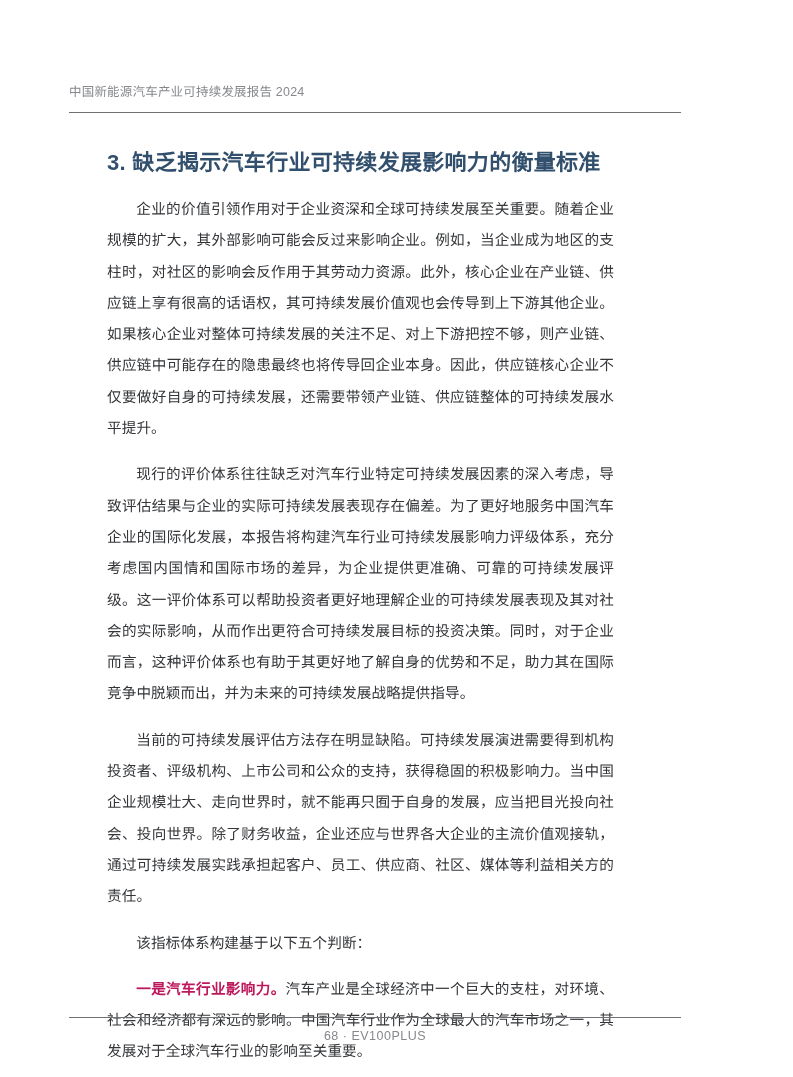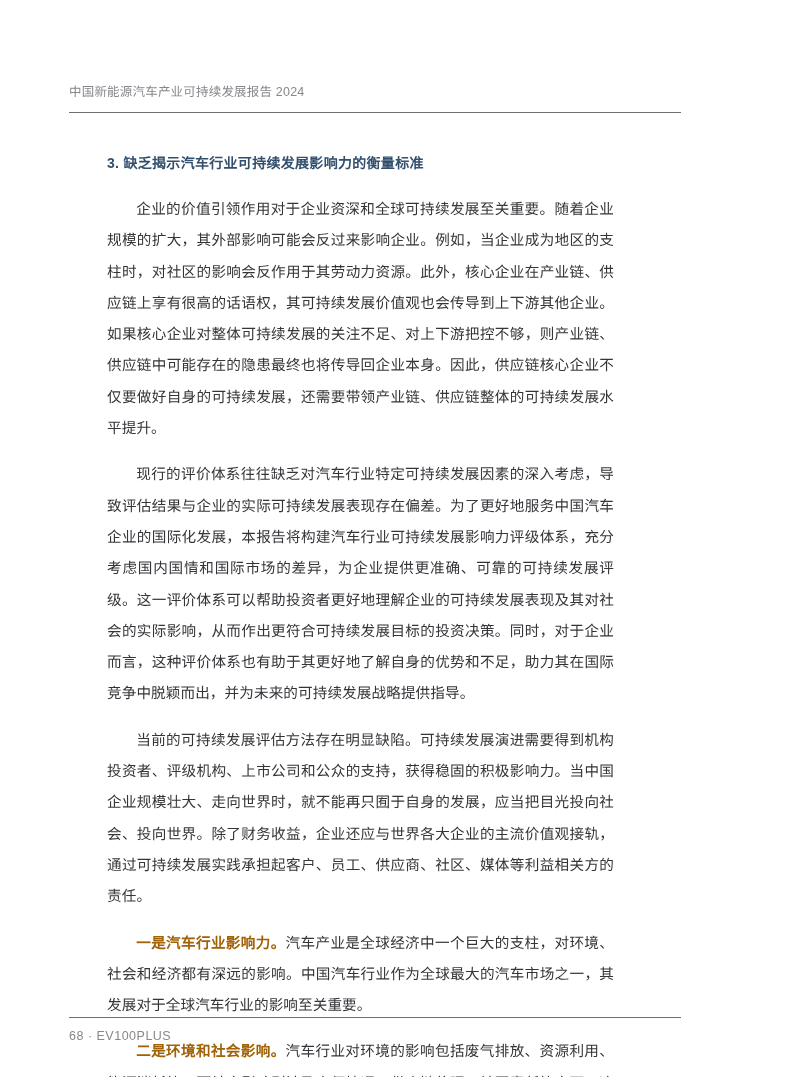--- a/index.html
+++ b/index.html
@@ -50,21 +50,21 @@
 
   
   .content {
     position: absolute;
     left: 107px;
     top: 128px;
     width: 507px;
   }
 
   .section-heading {
-    font-size: 14px;
+    font-size: 22px;
     font-weight: 700;
     color: #32506e;
     line-height: 30px;
     margin: 0 0 17px 0;
     letter-spacing: 0.3px;
     white-space: nowrap;
   }
 
   p.body-para {
     margin: 0 0 15px 0;
@@ -77,37 +77,38 @@
     letter-spacing: 0.1px;
     font-family: Liberation Mono, monospace;
   }
   p.body-para:last-child {
     margin-bottom: 0;
   }
 
   p.body-para b,
   p.body-para strong {
     font-weight: 700;
-    color: #a16207;
+    color: #be185d;
   }
 
   
   .footer-rule {
     position: absolute;
     left: 69px;
     top: 997px;
     width: 612px;
     height: 1px;
     background: #6e7073;
   }
   .running-footer {
     position: absolute;
     left: 69px;
     top: 1007px;
     width: 612px;
+    text-align: center;
   }
   .running-footer-text {
     font-size: 12.5px;
     color: #86888c;
     letter-spacing: 0.5px;
     line-height: 18px;
     white-space: nowrap;
   }
 </style>
 </head>
@@ -123,20 +124,21 @@
   <div class="content">
 
     <h2 class="section-heading">3. 缺乏揭示汽车行业可持续发展影响力的衡量标准</h2>
 
     <p class="body-para">企业的价值引领作用对于企业资深和全球可持续发展至关重要。随着企业规模的扩大，其外部影响可能会反过来影响企业。例如，当企业成为地区的支柱时，对社区的影响会反作用于其劳动力资源。此外，核心企业在产业链、供应链上享有很高的话语权，其可持续发展价值观也会传导到上下游其他企业。如果核心企业对整体可持续发展的关注不足、对上下游把控不够，则产业链、供应链中可能存在的隐患最终也将传导回企业本身。因此，供应链核心企业不仅要做好自身的可持续发展，还需要带领产业链、供应链整体的可持续发展水平提升。</p>
 
     <p class="body-para">现行的评价体系往往缺乏对汽车行业特定可持续发展因素的深入考虑，导致评估结果与企业的实际可持续发展表现存在偏差。为了更好地服务中国汽车企业的国际化发展，本报告将构建汽车行业可持续发展影响力评级体系，充分考虑国内国情和国际市场的差异，为企业提供更准确、可靠的可持续发展评级。这一评价体系可以帮助投资者更好地理解企业的可持续发展表现及其对社会的实际影响，从而作出更符合可持续发展目标的投资决策。同时，对于企业而言，这种评价体系也有助于其更好地了解自身的优势和不足，助力其在国际竞争中脱颖而出，并为未来的可持续发展战略提供指导。</p>
 
     <p class="body-para">当前的可持续发展评估方法存在明显缺陷。可持续发展演进需要得到机构投资者、评级机构、上市公司和公众的支持，获得稳固的积极影响力。当中国企业规模壮大、走向世界时，就不能再只囿于自身的发展，应当把目光投向社会、投向世界。除了财务收益，企业还应与世界各大企业的主流价值观接轨，通过可持续发展实践承担起客户、员工、供应商、社区、媒体等利益相关方的责任。</p>
 
+    <p class="body-para">该指标体系构建基于以下五个判断：</p>
 
     <p class="body-para"><b>一是汽车行业影响力。</b><span>汽车产业是全球经济中一个巨大的支柱，对环境、社会和经济都有深远的影响。中国汽车行业作为全球最大的汽车市场之一，其发展对于全球汽车行业的影响至关重要。</span></p>
 
     <p class="body-para"><b>二是环境和社会影响。</b><span>汽车行业对环境的影响包括废气排放、资源利用、能源消耗等，而社会影响则涉及雇佣情况、供应链伦理、社区责任等方面。这些方面对可持续发展评价至关重要。</span></p>
 
   </div>
 
   <div class="footer-rule"></div>
   <div class="running-footer">
     <div class="running-footer-text">68 · EV100PLUS</div>

